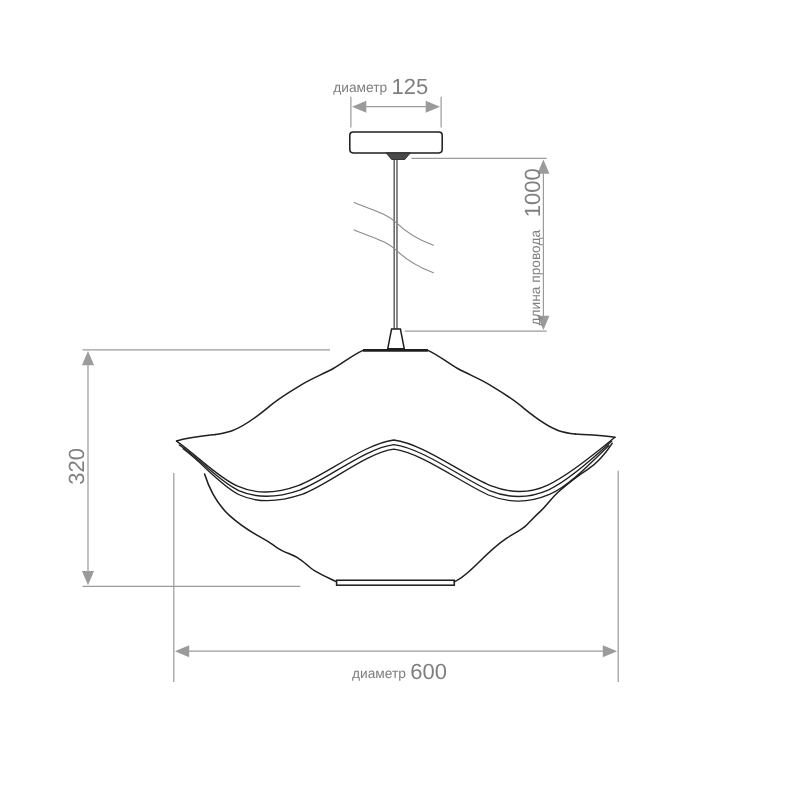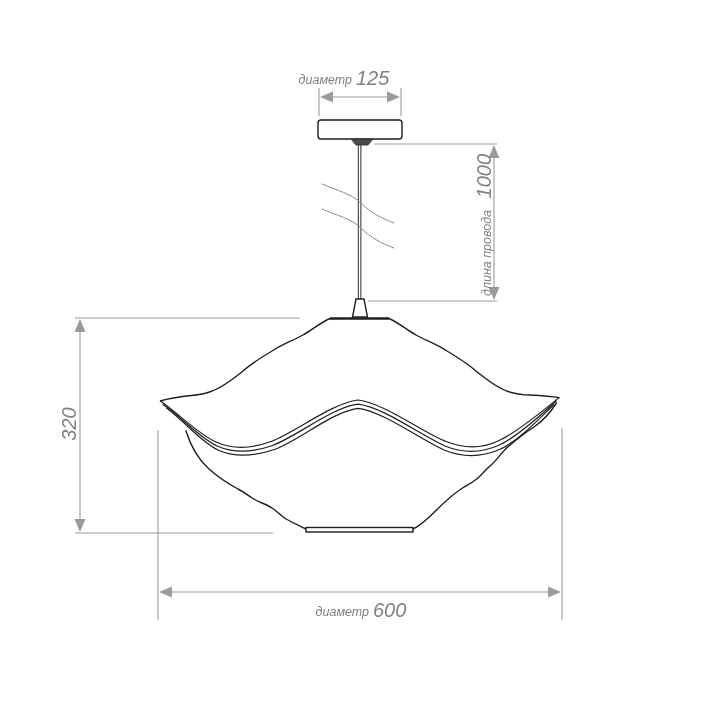--- a/index.html
+++ b/index.html
@@ -7,21 +7,20 @@
     padding: 0;
     background: #ffffff;
     font-family: "Liberation Sans", "DejaVu Sans", sans-serif;
   }
   .canvas {
     position: relative;
     width: 720px;
     height: 720px;
     background: #ffffff;
     overflow: hidden;
-    font-style: italic;
   }
   svg { display: block; }
 
   
   .lamp-line {
     fill: none;
     stroke: #1f1f1f;
     stroke-width: 1.4;
     stroke-linecap: round;
     stroke-linejoin: round;

